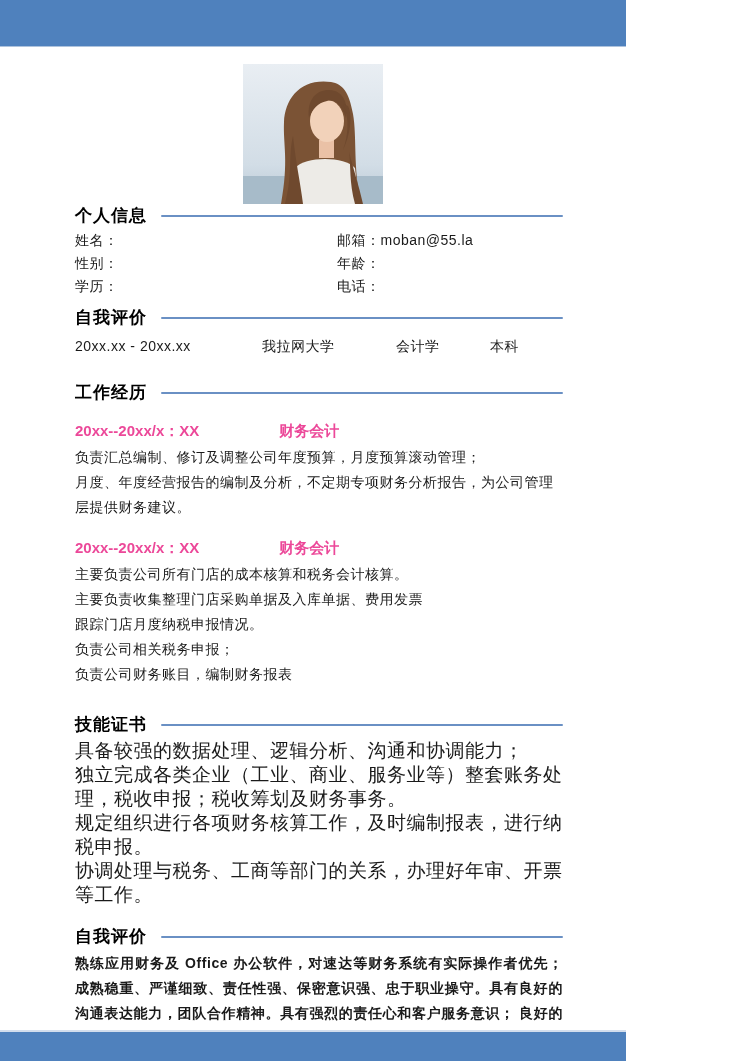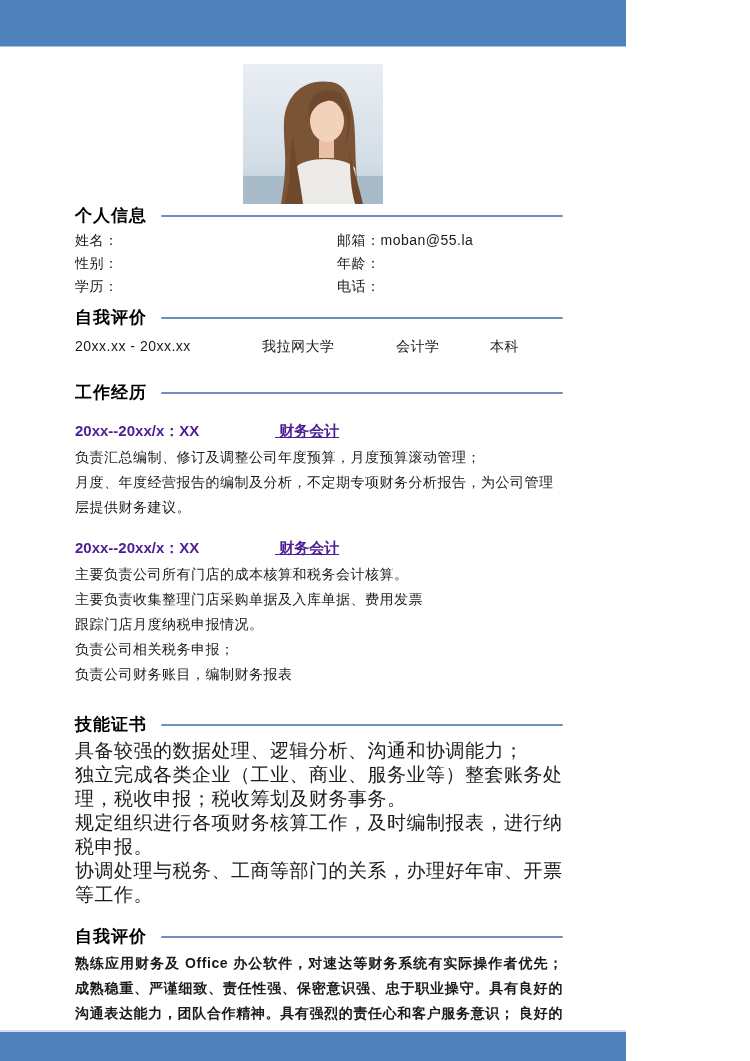--- a/index.html
+++ b/index.html
@@ -37,21 +37,21 @@
   }
   .info-cell span{letter-spacing:0.5px;}
 
   .sec-education{margin-top:8px;}
   .edu-row{display:grid;grid-template-columns:187px 134px 94px auto;
     margin-top:7px;font-size:14px;line-height:22px;letter-spacing:0.5px;}
 
   .sec-work{margin-top:24px;}
   .job{margin-top:16px;}
   .job:first-of-type{margin-top:4px;}
-  .job-head{font-size:15px;font-weight:700;color:#4c1d95;line-height:24px;text-decoration:underline;}
+  .job-head{font-size:15px;font-weight:700;color:#ec4899;line-height:24px;}
   .job-period{display:inline-block;min-width:200px;}
   .duties{margin-top:2px;font-size:14px;line-height:25px;letter-spacing:0.5px;}
 
   .sec-skills{margin-top:26px;}
   .skill-lines{margin-top:4px;font-size:19px;line-height:24px;letter-spacing:0.5px;}
 
   .sec-self{margin-top:18px;}
   .self-text{margin:4px 0 0 0;font-size:14px;line-height:25px;letter-spacing:0.6px;text-align:justify;font-weight:bold;}
 </style>
 </head>

